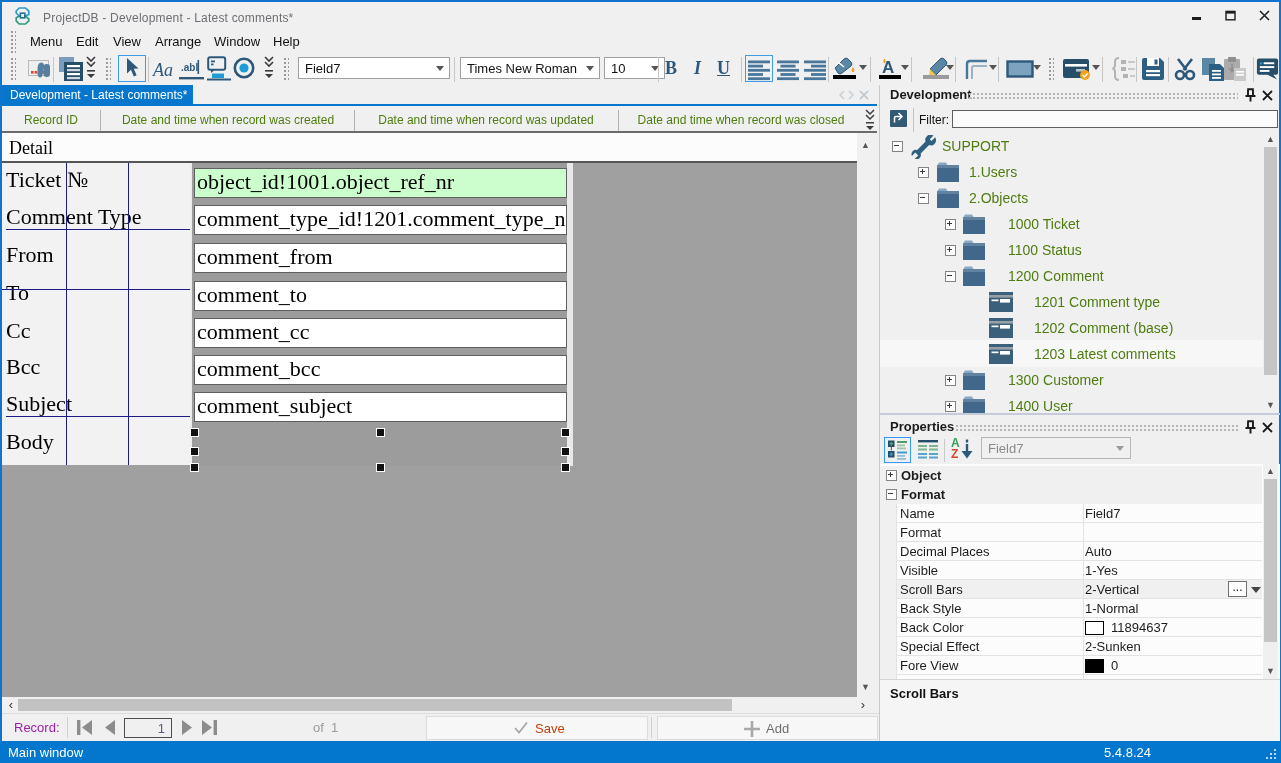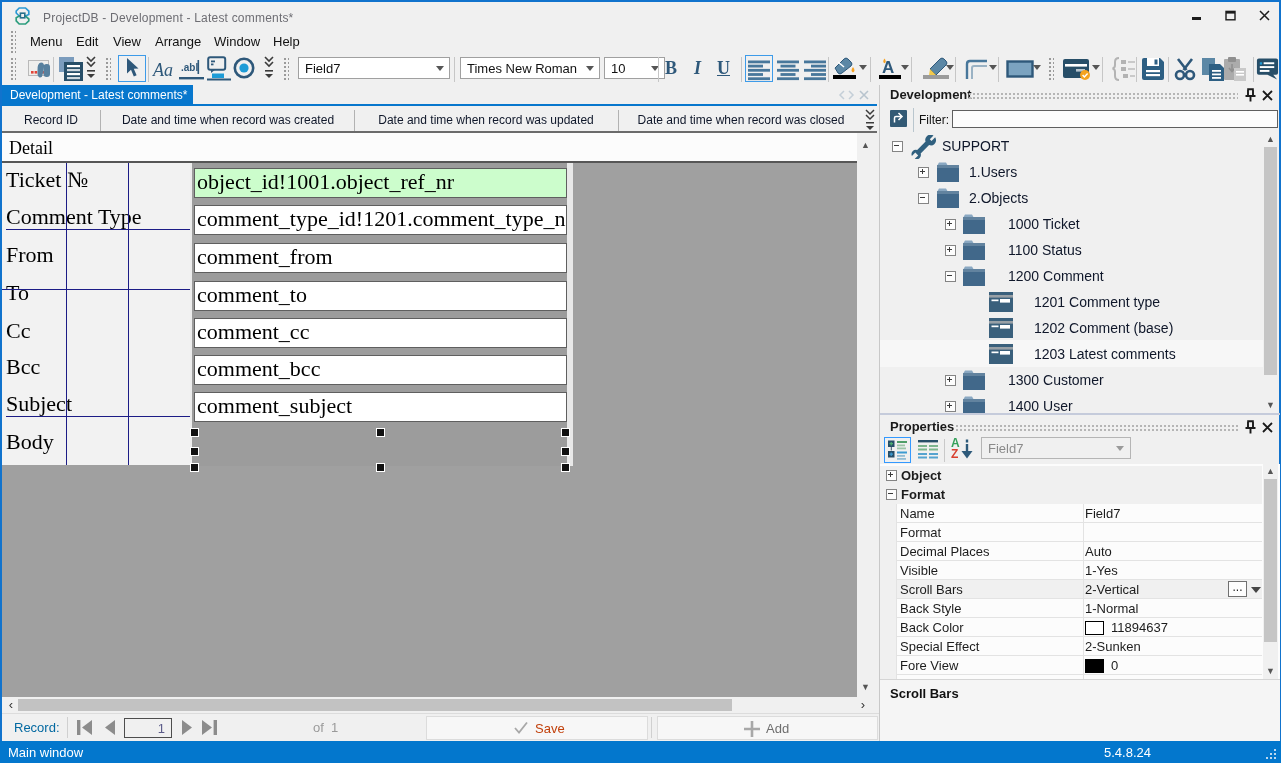--- a/index.html
+++ b/index.html
@@ -23,21 +23,21 @@
  background-size:4px 4px;background-position:0 0;}
 .tsep{position:absolute;top:3px;width:1px;height:25px;background:#c6c6c6;}
 .combo{position:absolute;top:3px;height:22px;background:#fff;border:1px solid #a0a0a0;box-sizing:border-box;font-size:13px;color:#111;}
 .combo .ctext{position:absolute;left:6px;top:3px;white-space:nowrap;}
 .combo .carr{position:absolute;right:5px;top:8px;width:0;height:0;border-left:4px solid transparent;border-right:4px solid transparent;border-top:5px solid #555;}
 
 #tabbar{left:2px;top:85px;width:875px;height:19px;background:#f0f0f0;}
 #tab1{position:absolute;left:0;top:0;height:19px;background:#0777cd;color:#fff;font-size:12px;padding:3px 6px 0 8px;}
 #tabline{left:2px;top:104px;width:875px;height:2px;background:#0777cd;}
 
-#colhead{left:2px;top:106px;width:875px;height:35px;background:#f0f0f0;font-size:12px;color:#0f172a;}
+#colhead{left:2px;top:106px;width:875px;height:35px;background:#f0f0f0;font-size:12px;color:#4d7c0f;}
 .colsep{position:absolute;top:4px;width:1px;height:21px;background:#b2b2b2;}
 .coltext{position:absolute;top:7px;white-space:nowrap;transform:translateX(-50%);}
 #colbottom{left:2px;top:131px;width:875px;height:2px;background:#6b6b6b;}
 
 #design{left:2px;top:133px;width:855px;height:564px;background:#a0a0a0;}
 #band{position:absolute;left:0;top:0;width:855px;height:28px;background:#fcfcfc;}
 #bandline{position:absolute;left:0;top:28px;width:855px;height:2px;background:#565656;}
 #labelarea{position:absolute;left:0;top:30px;width:188px;height:302px;background:#f2f2f2;}
 #fieldarea{position:absolute;left:188px;top:30px;width:383px;height:303px;background:#9c9c9c;}
 .fbox{position:absolute;left:4px;width:373px;height:30px;background:#fff;border:1px solid #5f5f5f;box-sizing:border-box;
@@ -52,21 +52,21 @@
 #hthumb{position:absolute;left:16px;top:2px;width:714px;height:12px;background:#c2c2c2;}
 
 #recbar{left:2px;top:713px;width:1277px;height:28px;background:#f0f0f0;border-top:1px solid #dcdcdc;box-sizing:border-box;}
 
 #status{left:0px;top:741px;width:1281px;height:22px;background:#0377cd;color:#fff;font-size:13px;}
 
 #rpanel{left:879px;top:85px;width:400px;height:656px;background:#f0f0f0;border-left:1px solid #c8c8c8;box-sizing:border-box;}
 .phead{position:absolute;left:0;width:400px;height:20px;}
 .phead .ptitle{position:absolute;left:10px;top:2px;font-size:13px;font-weight:bold;color:#1a1a1a;}
 .dots{position:absolute;top:7px;height:7px;background-image:radial-gradient(#b5b5b5 0.8px,transparent 1px);background-size:4px 4px;}
-.treerow{position:absolute;height:26px;font-size:14px;color:#0f172a;}
+.treerow{position:absolute;height:26px;font-size:14px;color:#4d7c0f;}
 .expbox{position:absolute;width:9px;height:9px;border:1px solid #848484;background:#fdfdfd;}
 .expbox .h{position:absolute;left:1px;top:3px;width:5px;height:1px;background:#3b3b3b;}
 .expbox .v{position:absolute;left:3px;top:1px;width:1px;height:5px;background:#3b3b3b;}
 
 .prow{position:absolute;left:0;width:382px;height:19px;font-size:13px;color:#1c1c1c;}
 .pname{position:absolute;left:20px;top:2px;}
 .pval{position:absolute;left:205px;top:2px;}
 .pgline{position:absolute;background:#e3e3e3;}
 </style>
 </head>
@@ -376,21 +376,21 @@
 <div id="vscroll" class="abs">
   <div style="position:absolute;left:0;top:5px;width:15px;height:15px;color:#555;font-size:9px;text-align:center;line-height:15px;">▲</div>
   <div style="position:absolute;left:0;bottom:2px;width:15px;height:15px;color:#555;font-size:9px;text-align:center;line-height:15px;">▼</div>
 </div>
 <div id="hscroll" class="abs">
   <div style="position:absolute;left:2px;top:0;width:14px;height:16px;color:#333;font-size:13px;text-align:center;line-height:15px;">‹</div>
   <div id="hthumb"></div>
   <div style="position:absolute;right:3px;top:0;width:14px;height:16px;color:#333;font-size:13px;text-align:center;line-height:15px;">›</div>
 </div>
 <div id="recbar" class="abs">
-  <div style="position:absolute;left:12px;top:6px;font-size:13px;color:#0369a1;">Record:</div>
+  <div style="position:absolute;left:12px;top:6px;font-size:13px;color:#a21caf;">Record:</div>
   <div style="position:absolute;left:65px;top:3px;width:1px;height:21px;background:#d0d0d0;"></div>
   <svg style="position:absolute;left:74px;top:5px;" width="17" height="17" viewBox="0 0 17 17">
     <rect x="1" y="1" width="3.4" height="15" fill="#8c8c8c"></rect>
       <path d="M16 1 L6 8.5 L16 16 Z" fill="#8c8c8c"></path>
   </svg>
   <svg style="position:absolute;left:101px;top:5px;" width="14" height="17" viewBox="0 0 14 17">
     <path d="M12 1 L2 8.5 L12 16 Z" fill="#8c8c8c"></path>
   </svg>
   <div style="position:absolute;left:122px;top:4px;width:48px;height:20px;background:#f0f0f0;border:1px solid #4d4d4d;box-sizing:border-box;">
     <div style="position:absolute;right:6px;top:2px;font-size:13px;color:#5c5c8a;">1</div>

